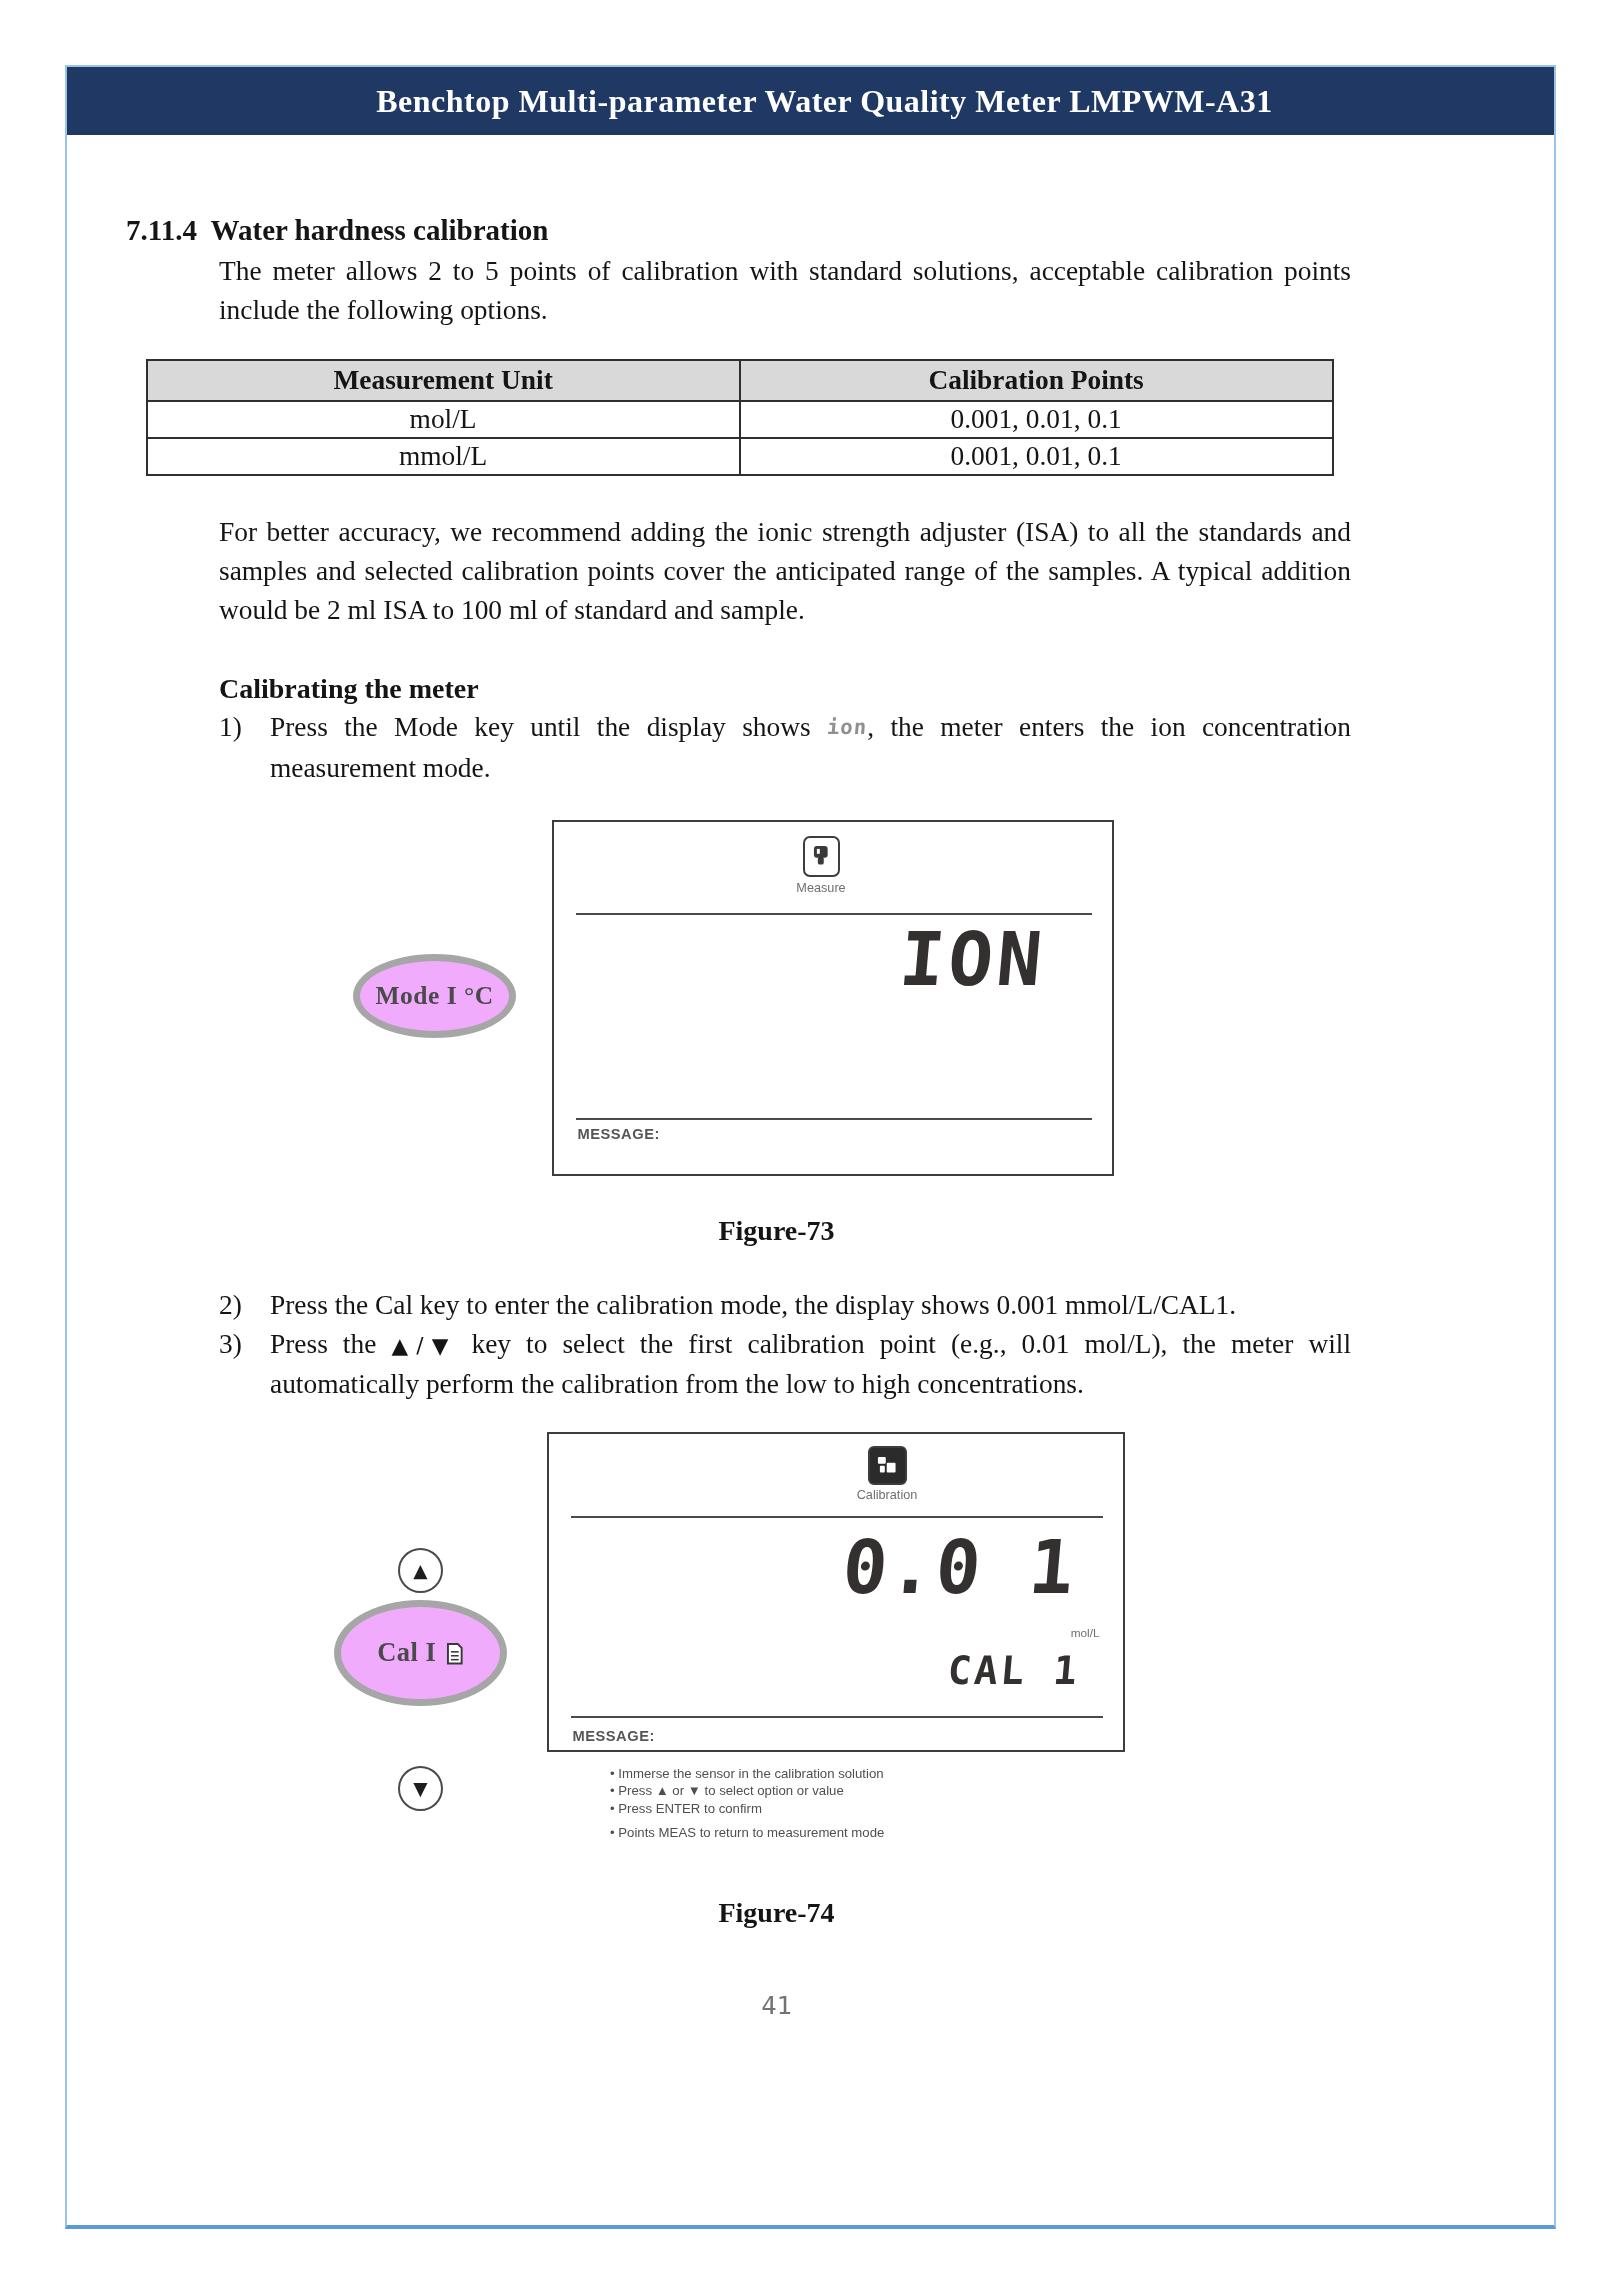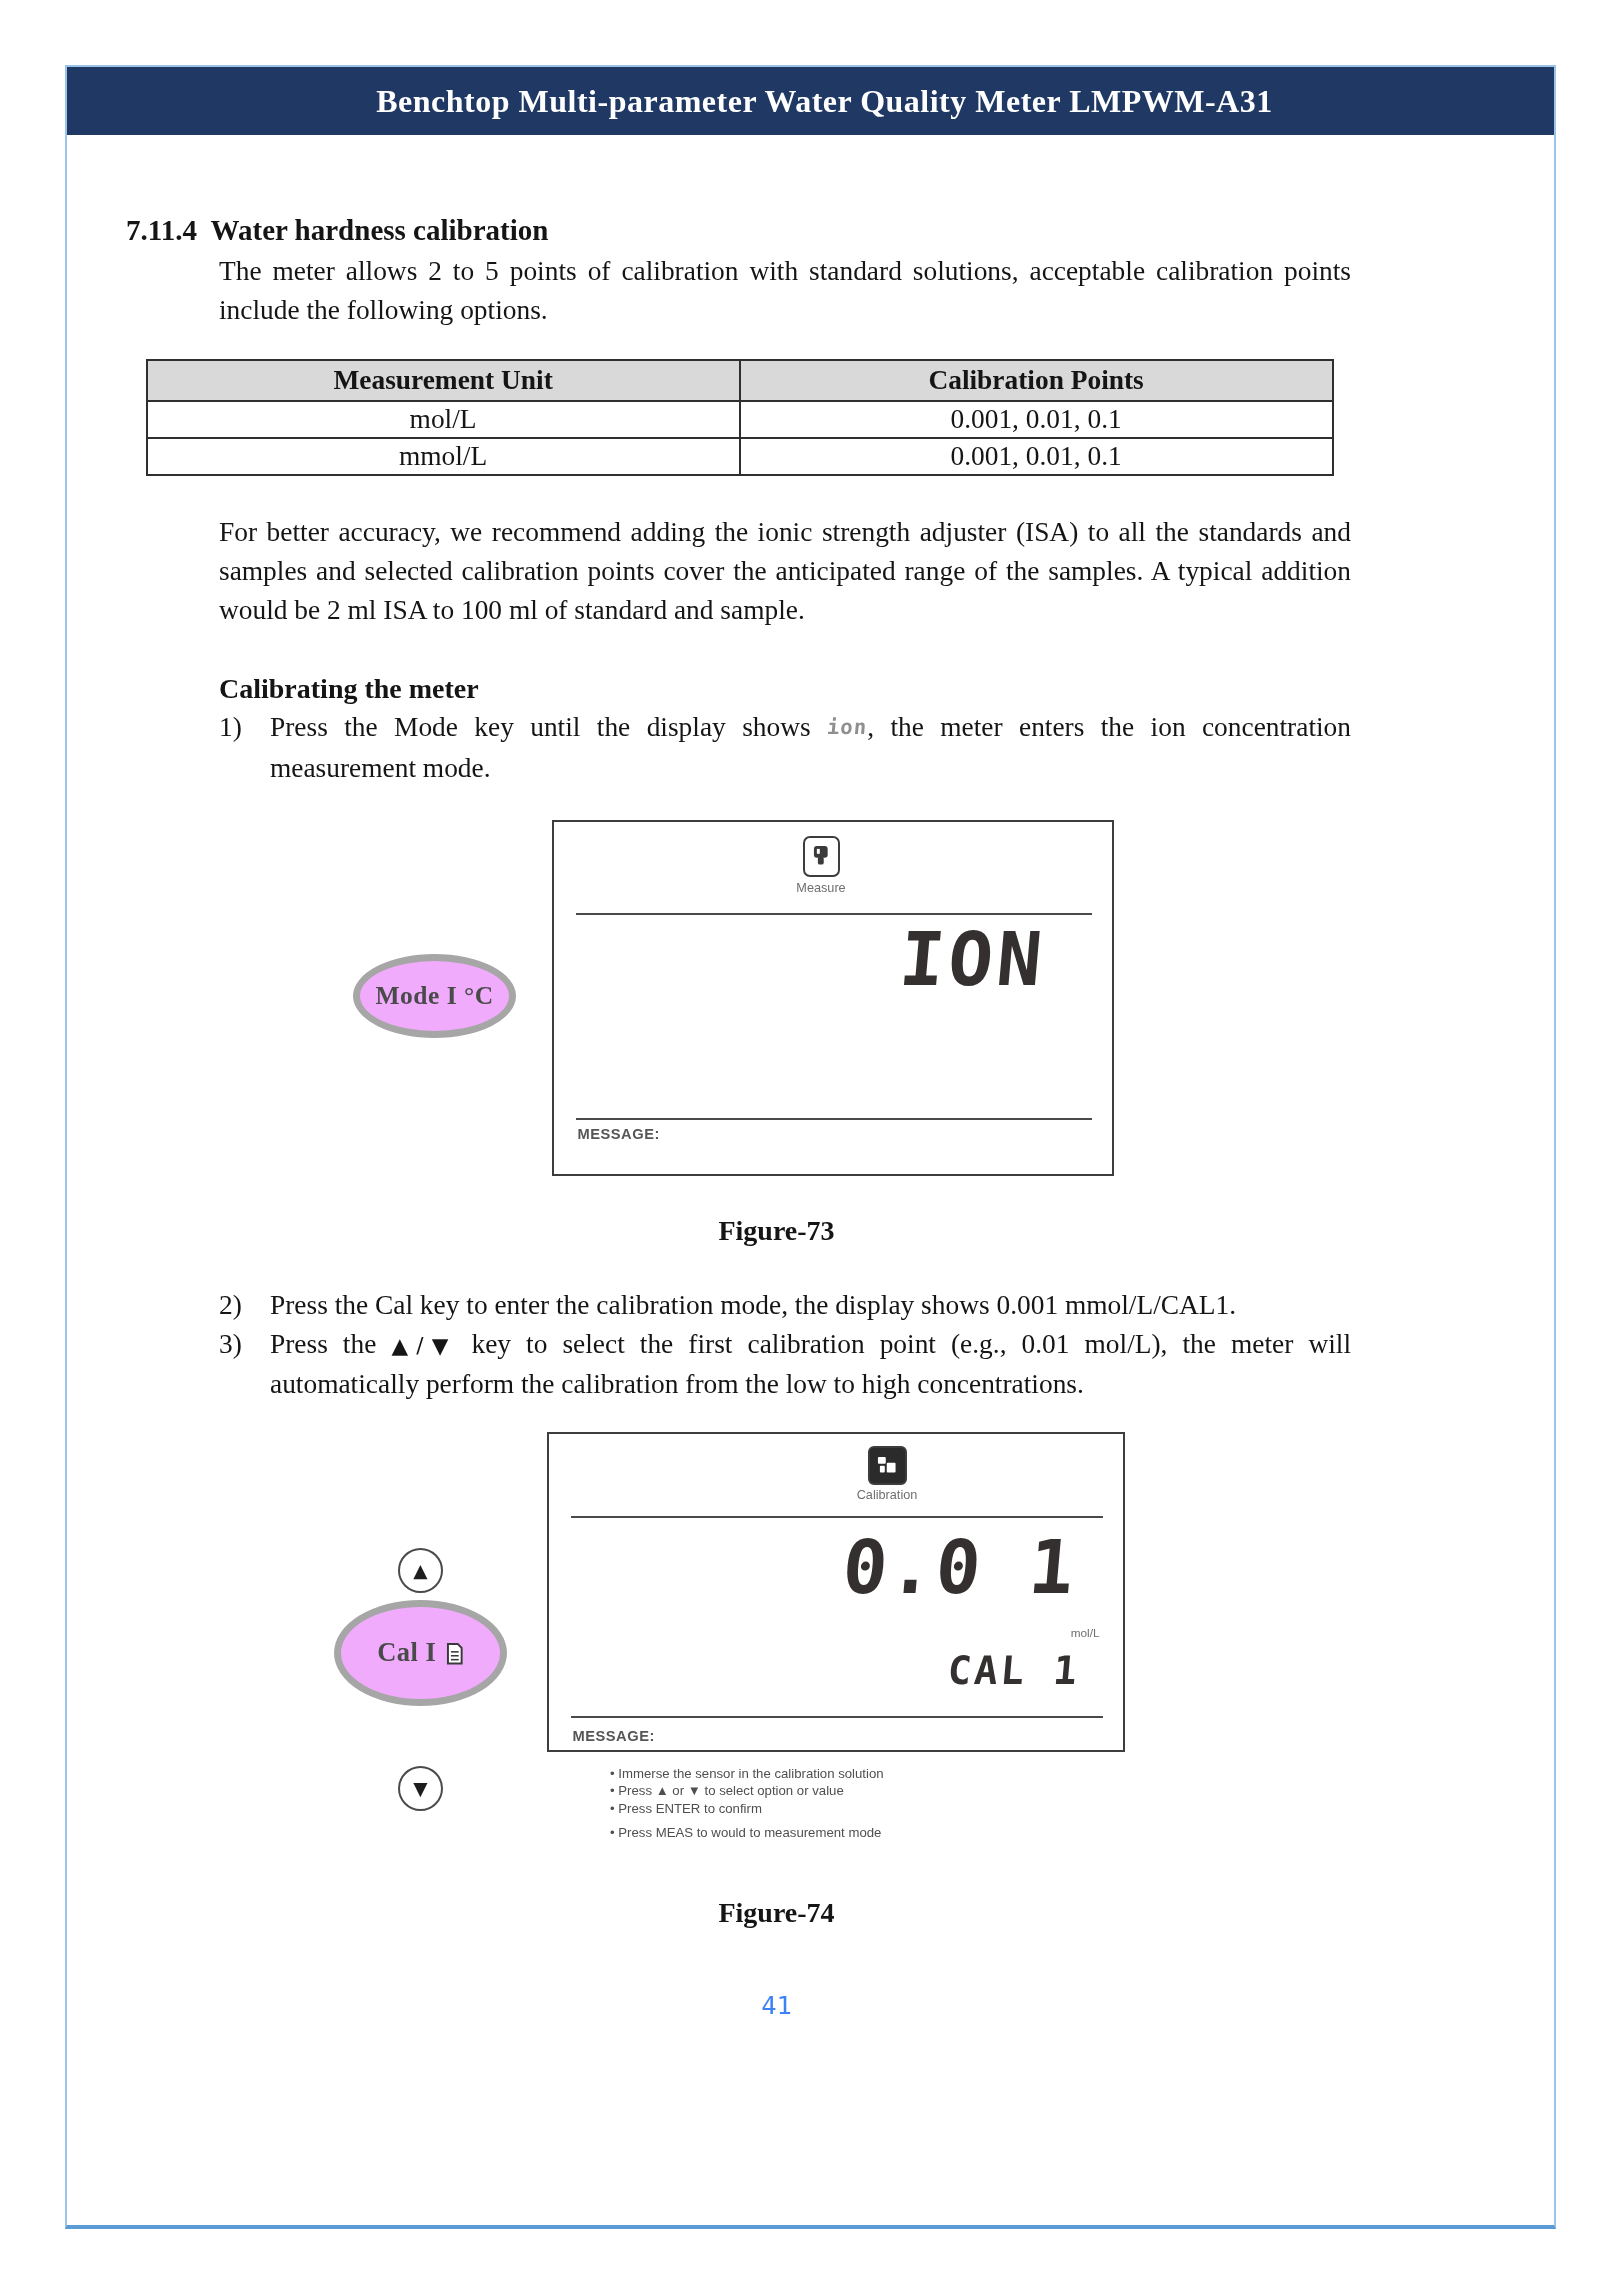--- a/index.html
+++ b/index.html
@@ -121,21 +121,21 @@
   .btn-up   { left:272px; top:116px; }
   .btn-down { left:272px; top:334px; }
 
   .doc-icon { margin-left:9.8px; position:relative; top:1px; }
 
   .fig-caption { margin-top:37px; text-align:center; font-size:28px; font-weight:bold; }
   .fig-caption-74 { margin-top:61px; }
 
   .page-num {
     margin-top:61px; text-align:center;
-    font-family:"DejaVu Sans Mono",monospace; font-size:25.5px; color:#3b82f6;
+    font-family:"DejaVu Sans Mono",monospace; font-size:25.5px; color:#737373;
   }
 </style>
 </head>
 <body>
 
 <div class="page">
   <div class="frame">
 
     <div class="band">
       <div class="band-title">Benchtop Multi-parameter Water Quality Meter LMPWM-A31</div>
@@ -240,21 +240,21 @@
           <div class="disp-rule" style="top:82px;"></div>
           <div class="lcd lcd-main74">0.0 1</div>
           <div class="lcd-unit">mol/L</div>
           <div class="lcd lcd-line2">CAL 1</div>
           <div class="disp-rule" style="top:282px;"></div>
           <div class="msg-label f74-msg">MESSAGE:</div>
           <div class="disp-bullets">
             <div class="b">Immerse the sensor in the calibration solution</div>
             <div class="b">Press ▲ or ▼ to select option or value</div>
             <div class="b">Press ENTER to confirm</div>
-            <div class="b b-gap">Press MEAS to would to measurement mode</div>
+            <div class="b b-gap">Points MEAS to return to measurement mode</div>
           </div>
         </div>
       </div>
       <div class="fig-caption fig-caption-74">Figure-74</div>
 
       <div class="page-num">41</div>
 
     </div>
   </div>
 </div>

